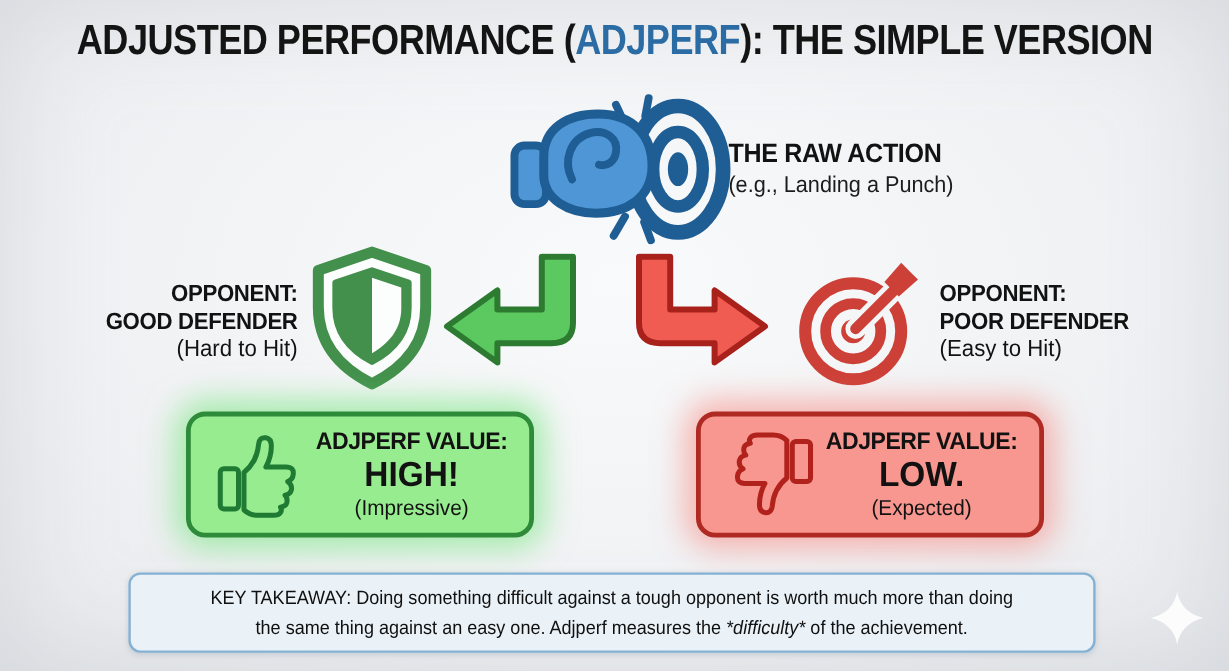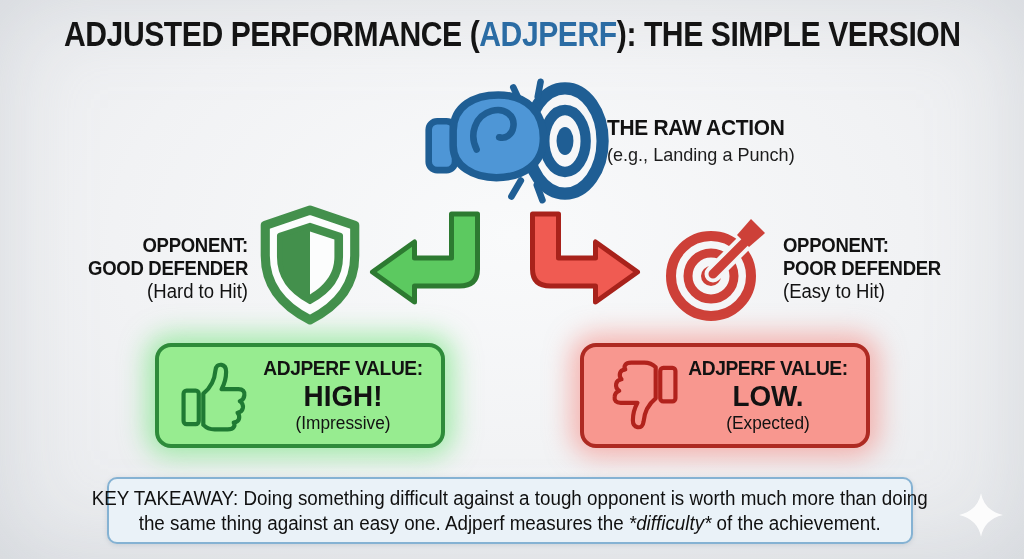--- a/index.html
+++ b/index.html
@@ -43,21 +43,21 @@
   .vbox .thumb{width:76px;height:82px;flex:0 0 auto;}
   .vbox .txt{flex:1;text-align:center;transform:scaleX(0.96);}
   .vbox .lbl{font-weight:bold;font-size:20px;letter-spacing:-0.4px;}
   .vbox .val{font-weight:bold;font-size:29px;line-height:31px;margin-top:1px;}
   .vbox .note{font-size:18px;margin-top:1px;}
   
   .takeaway{
     position:absolute;left:107px;top:477px;width:806px;height:67px;border-radius:10px;
     background:#eaf2f8;border:2px solid #85b2d3;
     display:flex;flex-direction:column;justify-content:center;align-items:center;
-    font-size:20px;line-height:25px;color:#101010;
+    font-size:16px;line-height:25px;color:#101010;
     box-shadow:0 1px 4px rgba(120,140,160,0.25);
   }
   .takeaway .line{white-space:nowrap;transform:scaleX(0.94);transform-origin:center;}
   .takeaway .em{font-style:italic;}
   
   .sparkle{position:absolute;left:958px;top:492px;width:46px;height:46px;opacity:0.9;}
 </style>
 </head>
 <body>
 

